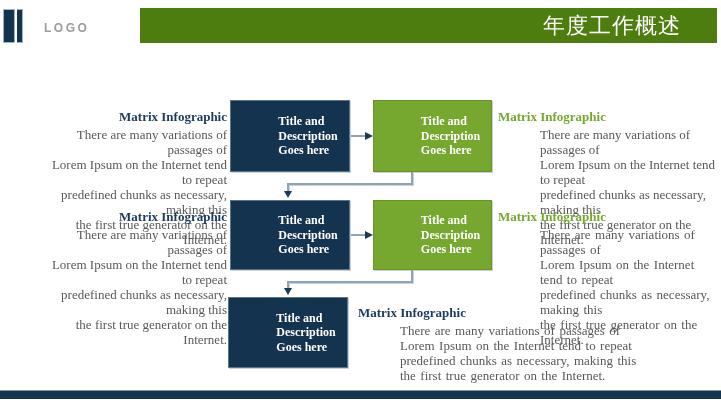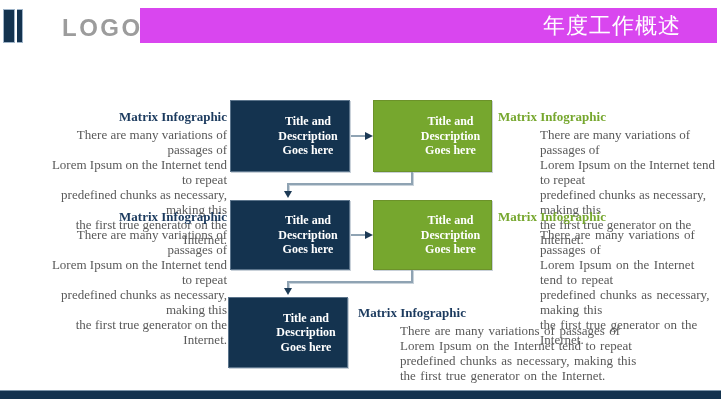--- a/index.html
+++ b/index.html
@@ -6,37 +6,37 @@
   .slide{
     position:relative;width:721px;height:405px;background:#ffffff;
     overflow:hidden;font-family:"Liberation Serif",serif;
   }
   
   .accent{position:absolute;top:9px;height:34px;background:#14334F;
     border:1px solid #9FB4C8;box-sizing:border-box;}
   .accent-1{left:3px;width:12px;}
   .accent-2{left:17px;width:6px;border-left:none;}
   .logo{
-    position:absolute;left:62px;top:13px;height:30px;line-height:30px;
+    position:absolute;left:44px;top:13px;height:30px;line-height:30px;
     font-family:"Liberation Sans",sans-serif;font-weight:bold;
-    font-size:24px;letter-spacing:2.5px;color:#9C9C9C;
+    font-size:12px;letter-spacing:2.5px;color:#9C9C9C;
   }
   .title-bar{
     position:absolute;left:140px;top:8px;width:577px;height:35px;
-    background:#d946ef;display:flex;align-items:center;justify-content:flex-end;
+    background:#4d7c0f;display:flex;align-items:center;justify-content:flex-end;
     box-sizing:border-box;padding-right:36px;
   }
   .title-bar span{
     font-family:"Liberation Sans",sans-serif;color:#ffffff;
     font-size:22px;letter-spacing:1px;white-space:nowrap;
   }
   
   .box{
     position:absolute;display:flex;align-items:center;justify-content:center;
-    text-align:center;color:#ffffff;font-weight:bold;font-size:12px;
+    color:#ffffff;font-weight:bold;font-size:12px;
     line-height:1.2;white-space:pre-line;box-sizing:border-box;
     box-shadow:1px 1px 0 rgba(120,140,160,0.40);
     padding-left:36px;
   }
   .box.navy{background:#14334F;border:1px solid rgba(150,170,190,0.55);}
   .box.green{background:#76A72E;border:1px solid rgba(100,130,40,0.55);}
   .b-r1-navy{left:230px;top:100px;width:120px;height:72px;}
   .b-r1-green{left:373px;top:100px;width:119px;height:72px;}
   .b-r2-navy{left:230px;top:200px;width:120px;height:70px;}
   .b-r2-green{left:373px;top:200px;width:119px;height:70px;}

